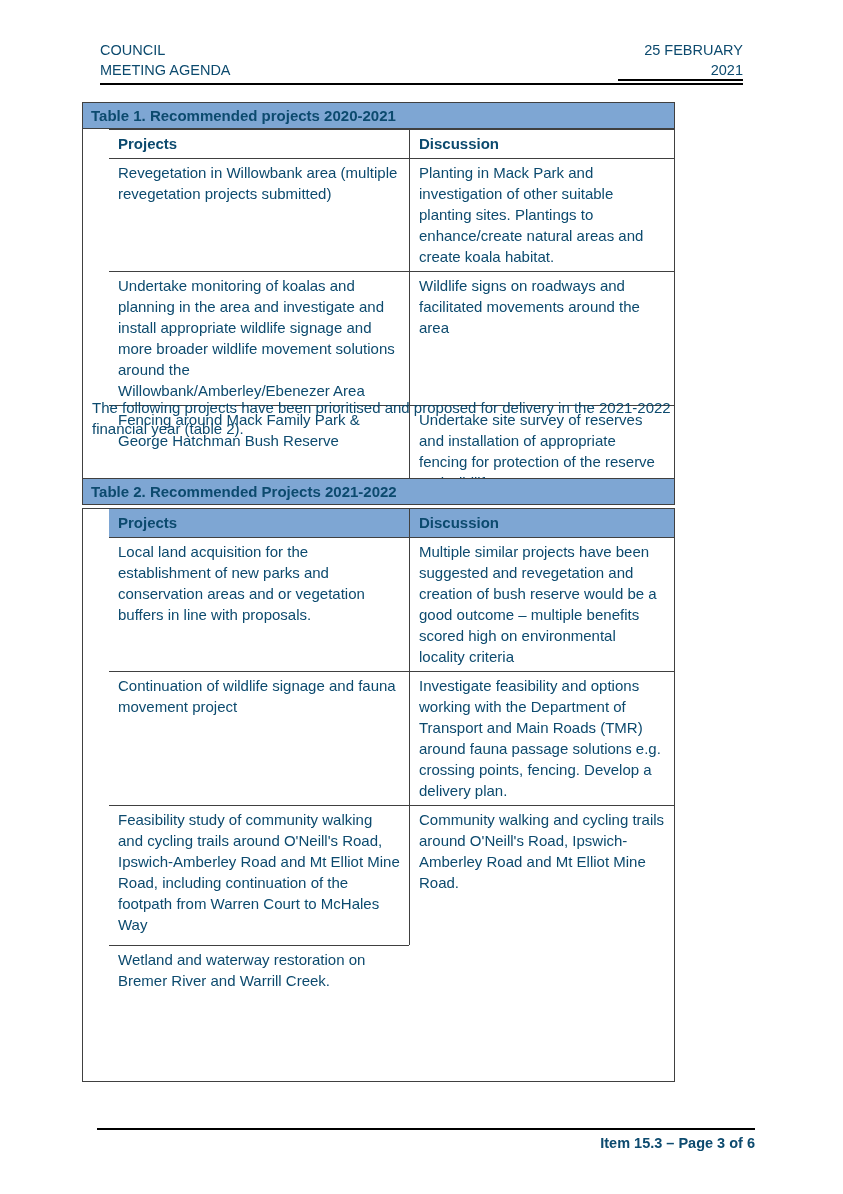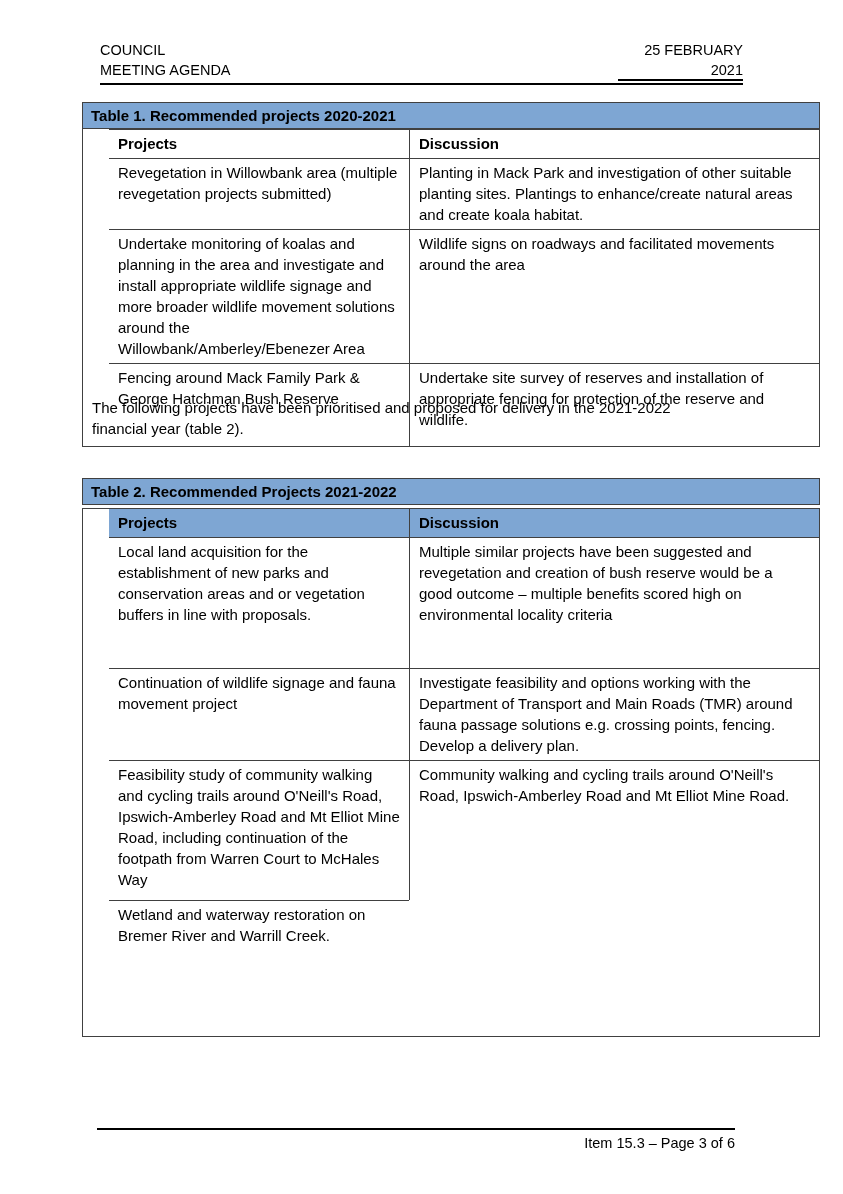--- a/index.html
+++ b/index.html
@@ -1,34 +1,34 @@
 <!DOCTYPE html>
 <html style="--accent_blue: #7EA6D3; --border_gray: #404040;"><head>
 <meta charset="utf-8">
 <style>
   * { box-sizing: border-box; }
   html,body { margin:0; padding:0; background:#fff; }
   .page {
     position:relative; width:843px; height:1194px; background:#ffffff;
-    font-family:"Liberation Sans", sans-serif; color:#000000; overflow:hidden;
+    font-family:"Liberation Sans", sans-serif; color:#0c4a6e; overflow:hidden;
   }
   
   .hdr {
     position:absolute; left:100px; right:100px; top:40px;
     display:flex; justify-content:space-between;
     font-size:14.5px; line-height:20px;
     border-bottom:2.5px solid #000; padding-bottom:3px;
   }
   .hdr-right { text-align:right; }
   .hdr-sub-rule {
     position:absolute; right:100px; top:79px; width:125px;
     border-top:2px solid #000;
   }
   
-  .tbl { position:absolute; left:82px; width:738px; font-size:15px; line-height:21px; }
+  .tbl { position:absolute; left:82px; width:593px; font-size:15px; line-height:21px; }
   .tbl-title {
     background:var(--accent_blue, #7EA6D3);
     border:1.5px solid var(--border_gray, #404040);
     font-weight:bold; padding:2px 8px; min-height:22px;
   }
   .tbl-grid { border:1.5px solid var(--border_gray, #404040); border-top:none;padding-left:26px; }
   .tbl2 .tbl-title { margin-bottom:3px; }
   .tbl2 .tbl-grid { border-top:1.5px solid var(--border_gray, #404040); }
   .row { display:grid; grid-template-columns:300px 1fr; }
   .row + .row .cell, .tbl1 .row .cell { border-top:1.5px solid var(--border_gray, #404040); }
@@ -45,23 +45,23 @@
   .t2r4 { min-height:140px; } .t2r5 { min-height:136px; }
   .tbl1 { top:102px; }
   .tbl2 { top:478px; }
   
   .intro {
     position:absolute; left:92px; top:397px; width:625px;
     font-size:15px; line-height:21px;
   }
   
   .ftr {
-    position:absolute; left:97px; right:108px; top:1128px;
+    position:absolute; left:97px; right:88px; top:1128px;
     border-top:2.5px solid #000; padding-top:5px;
-    text-align:right; font-size:14.5px; font-weight:normal;
+    text-align:right; font-size:14.5px; font-weight:bold;
   }
 </style>
 </head>
 <body>
 
 <div class="page">
 
   <div class="hdr">
     <div>
       <div>COUNCIL</div>

